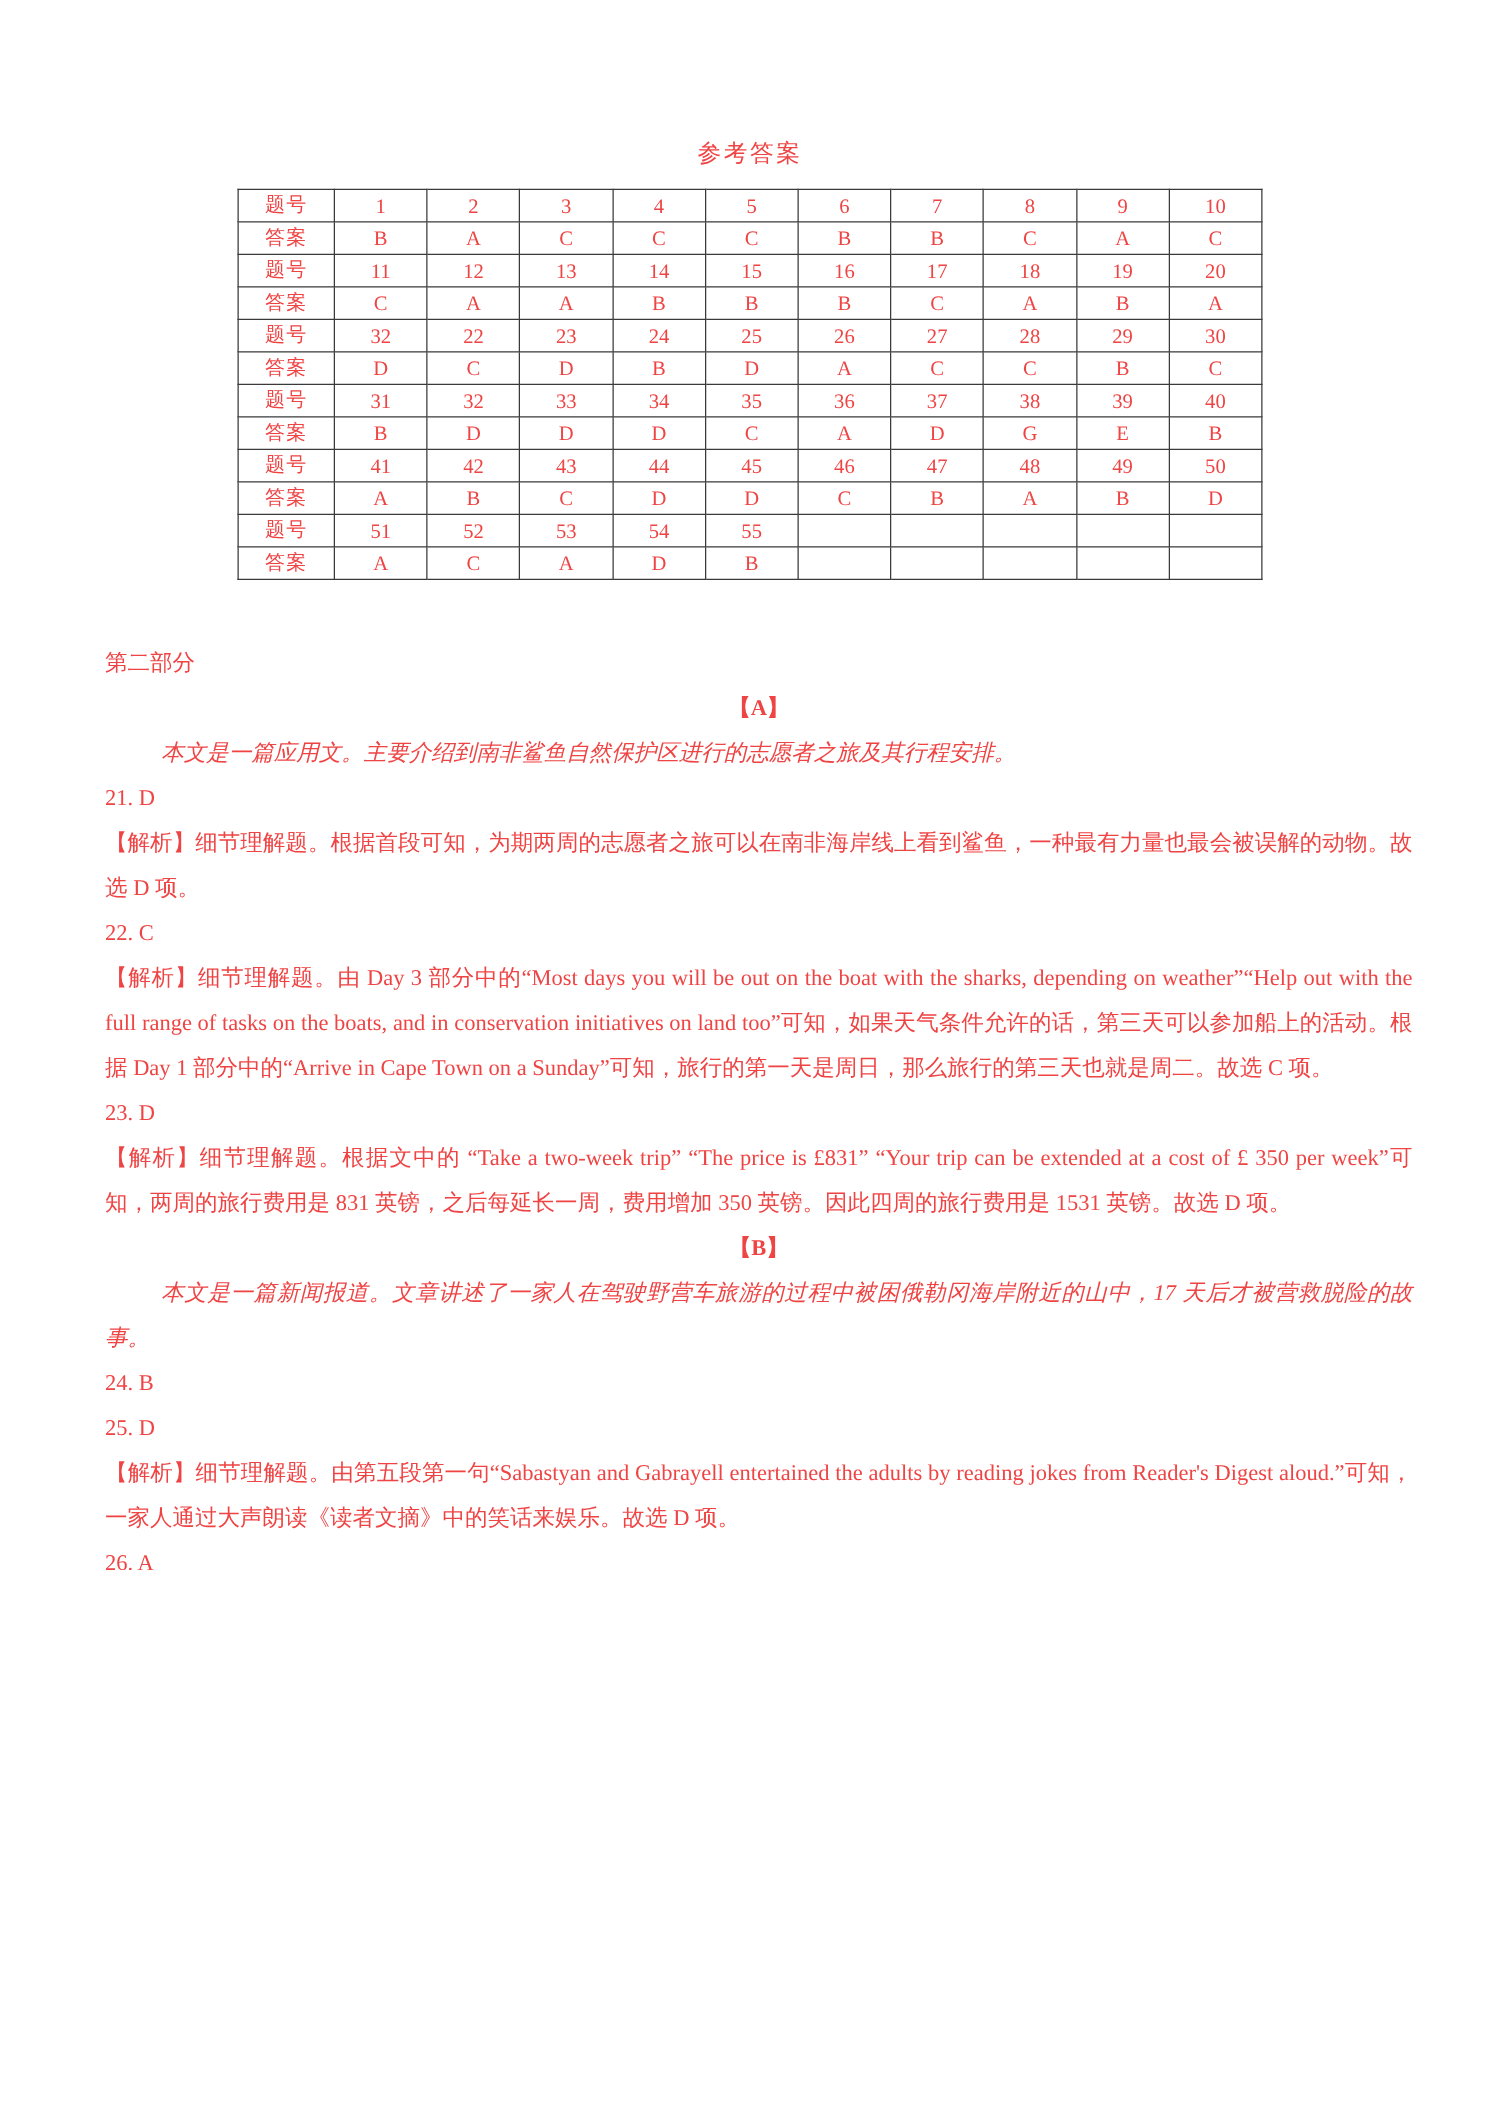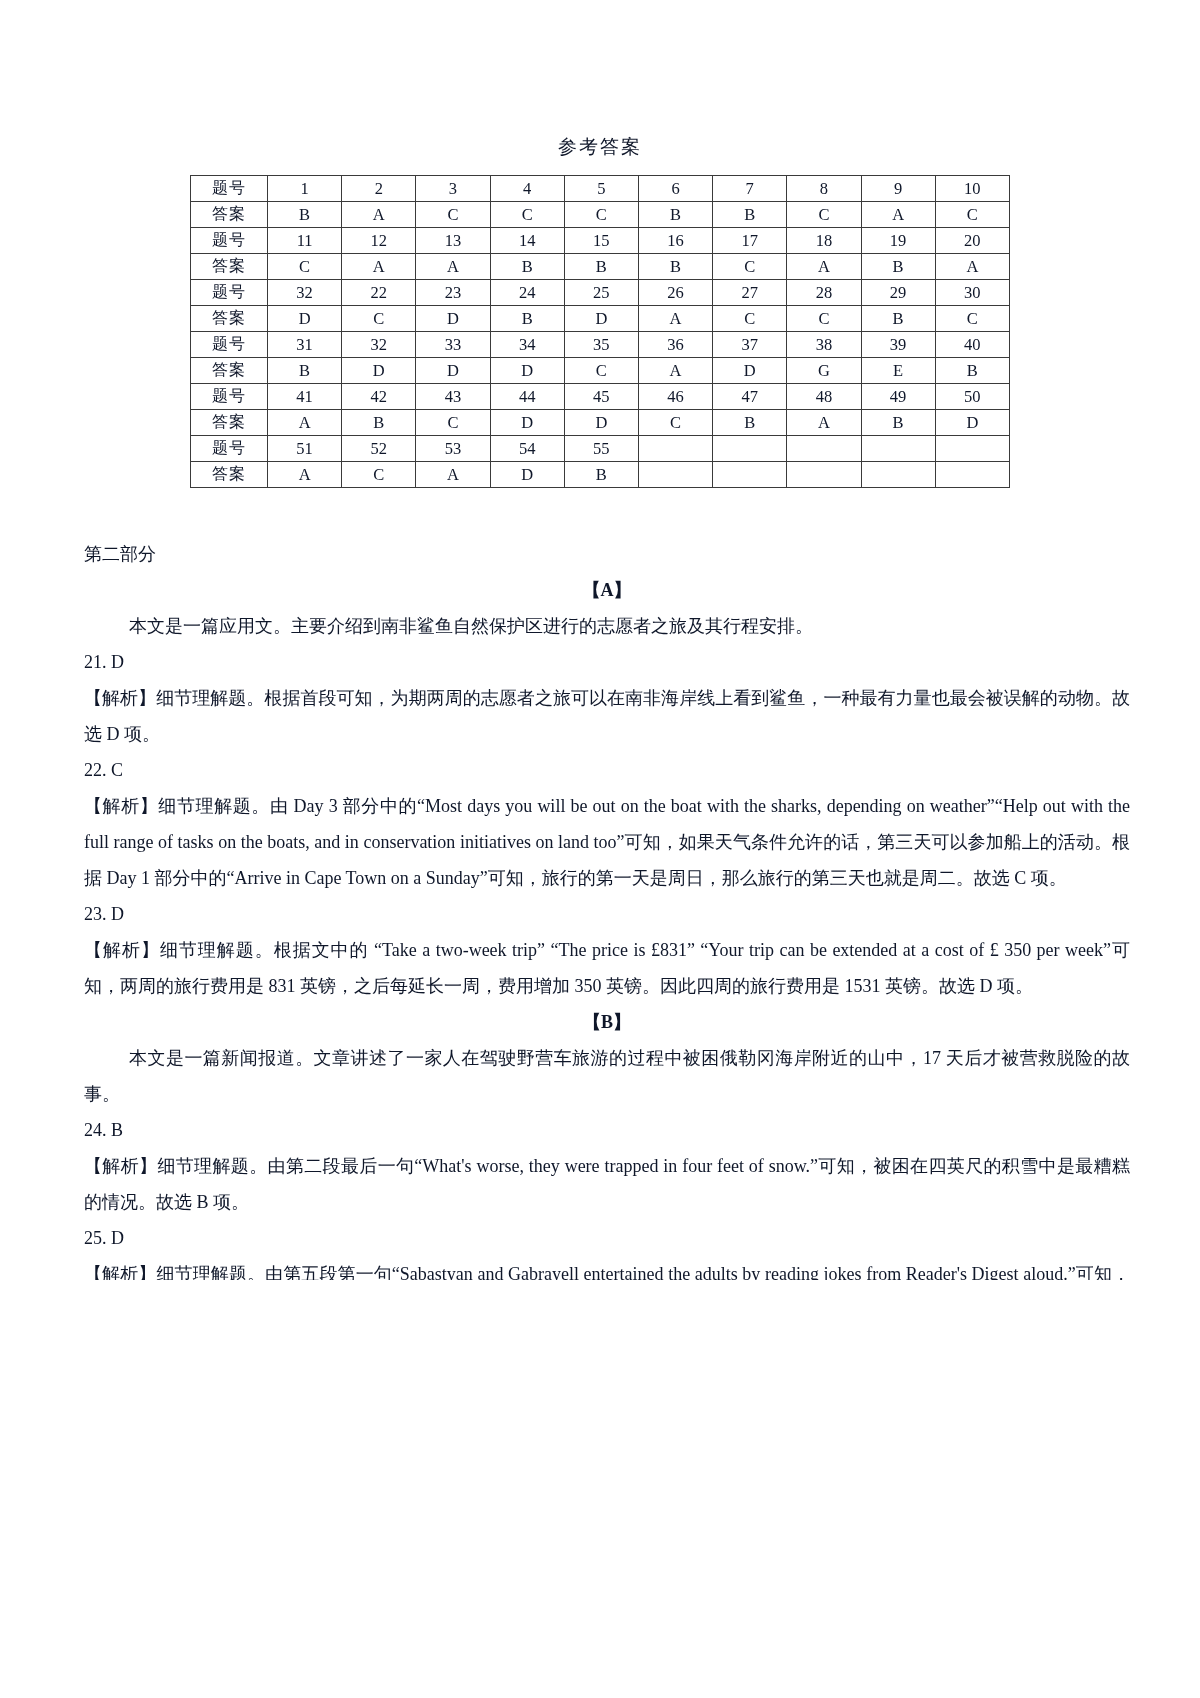--- a/index.html
+++ b/index.html
@@ -1,24 +1,23 @@
 <!DOCTYPE html>
 <html lang="zh"><head>
 <meta charset="utf-8">
 <style>
   html,body{margin:0;padding:0;background:#ffffff;}
   .page{
     position:relative;
     width:1200px;
     height:1256px;
     background:#ffffff;
-    color:#0f172a;
+    color:#ef4444;
     font-family:"Liberation Serif","DejaVu Serif",serif;
     overflow:hidden;
-    margin-top:24px;
   }
   .doc-title{
     position:absolute;
     top:110px; left:0; width:100%;
     text-align:center;
     font-size:19px;
     letter-spacing:2px;
   }
   table.answers{
     position:absolute;
@@ -51,21 +50,21 @@
     text-align:justify;
   }
   .content p{margin:0;}
   .passage-heading{
     text-align:center;
     font-weight:bold;
     font-size:18px;
     line-height:36px;
     margin:0;
   }
-  .summary{text-indent:2.5em;}
+  .summary{text-indent:2.5em;font-style:italic;}
   .footer{
     position:absolute;
     top:1621px; left:0; width:100%;
     display:flex;
     justify-content:center;
     gap:34px;
     font-weight:bold;
     font-size:22px;
     letter-spacing:1px;
   }
@@ -250,21 +249,20 @@
     <p>22. C</p>
     <p>【解析】细节理解题。由 Day 3 部分中的“Most days you will be out on the boat with the sharks, depending on weather”“Help out with the full range of tasks on the boats, and in conservation initiatives on land too”可知，如果天气条件允许的话，第三天可以参加船上的活动。根据 Day 1 部分中的“Arrive in Cape Town on a Sunday”可知，旅行的第一天是周日，那么旅行的第三天也就是周二。故选 C 项。</p>
 
     <p>23. D</p>
     <p>【解析】细节理解题。根据文中的 “Take a two-week trip” “The price is £831” “Your trip can be extended at a cost of £ 350 per week”可知，两周的旅行费用是 831 英镑，之后每延长一周，费用增加 350 英镑。因此四周的旅行费用是 1531 英镑。故选 D 项。</p>
 
     <p class="passage-heading">【B】</p>
     <p class="summary">本文是一篇新闻报道。文章讲述了一家人在驾驶野营车旅游的过程中被困俄勒冈海岸附近的山中，17 天后才被营救脱险的故事。</p>
 
     <p>24. B</p>
-    <p>【解析】细节理解题。由第二段最后一句“What's worse, they were trapped in four feet of snow.”可知，被困在四英尺的积雪中是最糟糕的情况。故选 B 项。</p>
 
     <p>25. D</p>
     <p>【解析】细节理解题。由第五段第一句“Sabastyan and Gabrayell entertained the adults by reading jokes from Reader's Digest aloud.”可知，一家人通过大声朗读《读者文摘》中的笑话来娱乐。故选 D 项。</p>
 
     <p>26. A</p>
   </div>
 
   <div class="footer">
     <span>【英语答案</span>
     <span>第 3 页 共 9 页】</span>

